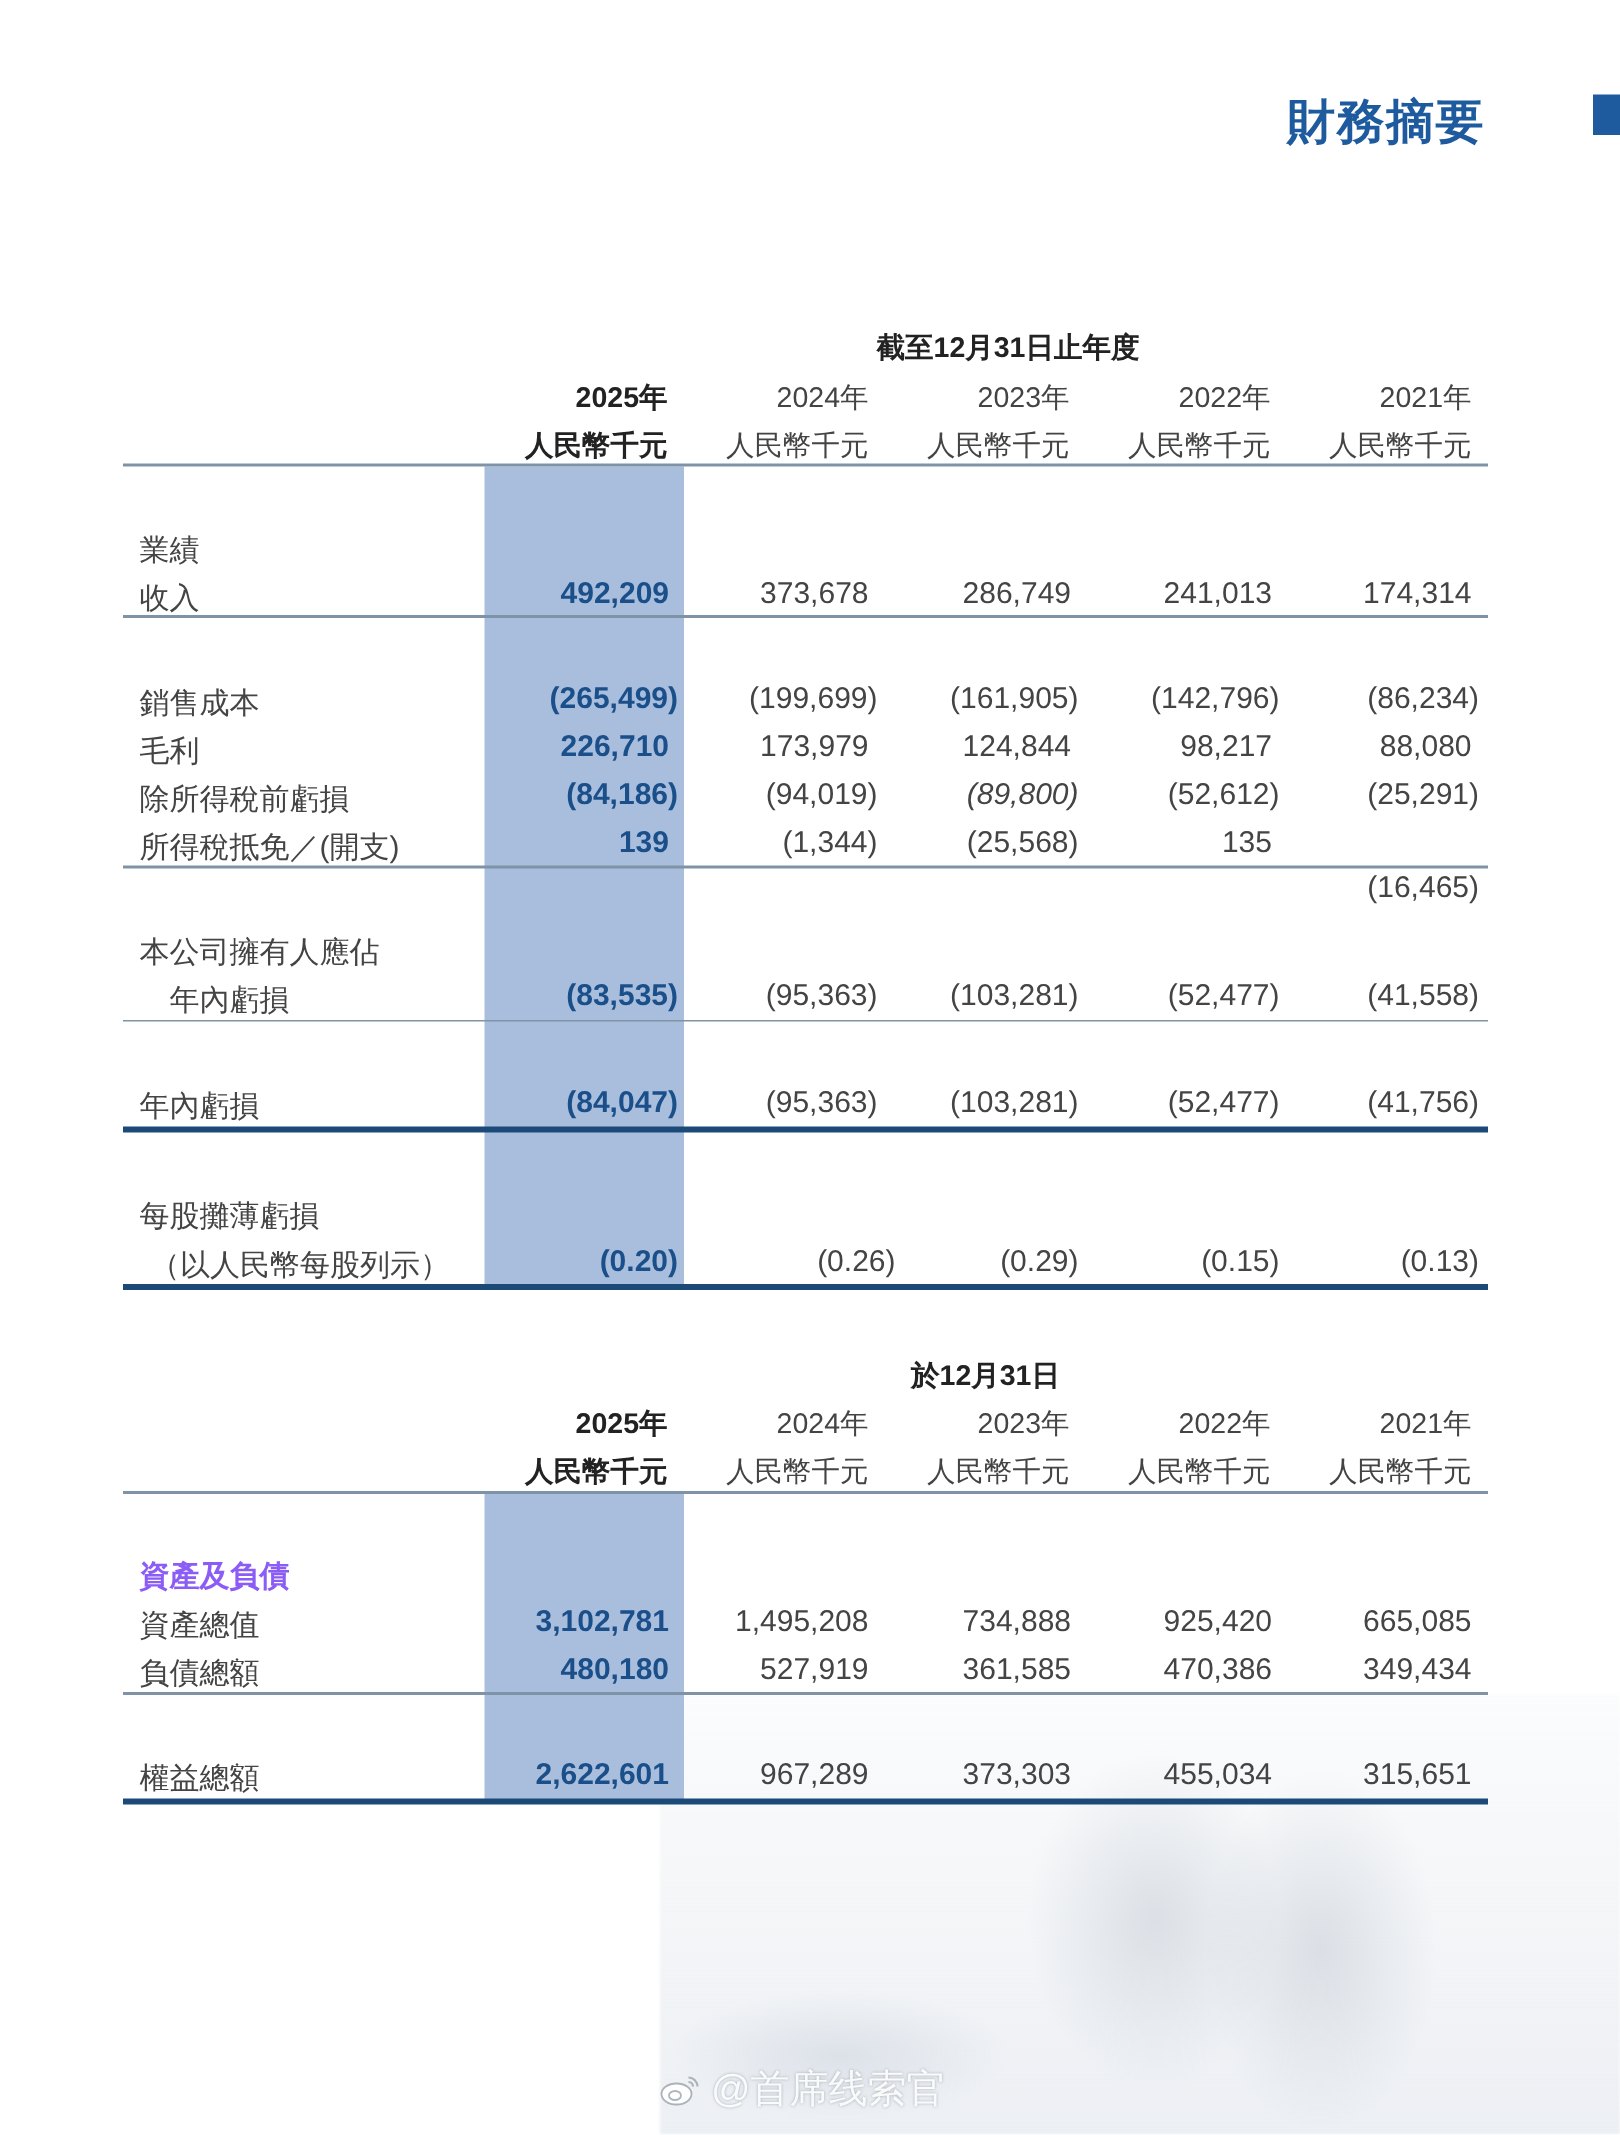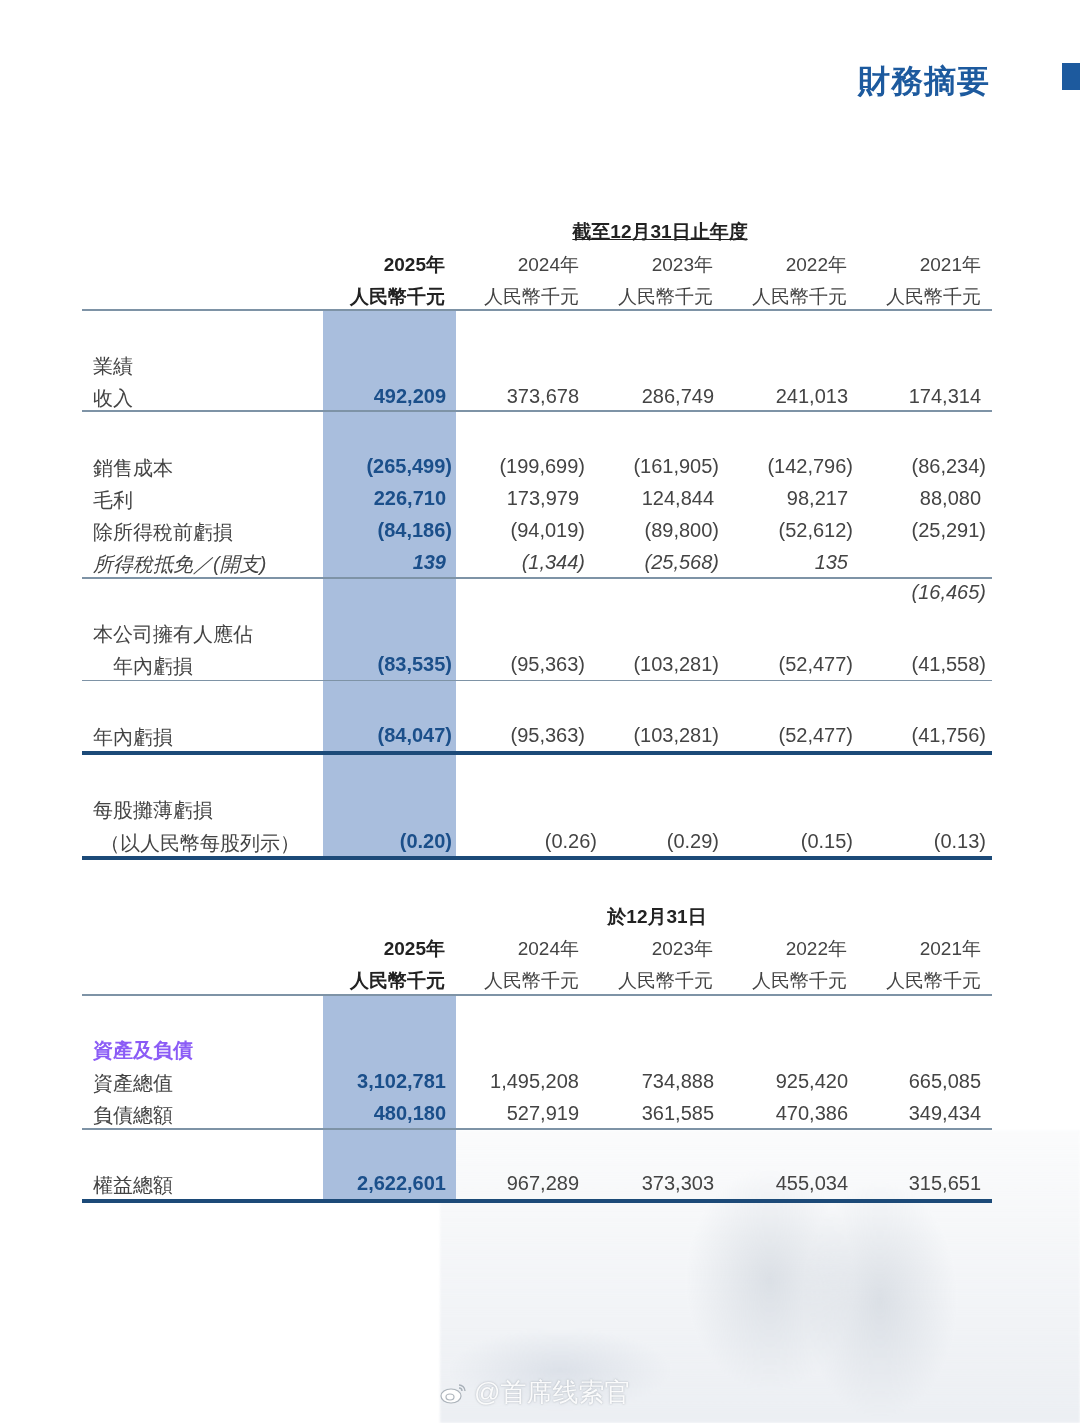--- a/index.html
+++ b/index.html
@@ -62,21 +62,21 @@
 <body>
 
 <div class="bg-photo"></div>
 
 <div class="title">財務摘要</div>
 <div class="title-tab"></div>
 
 <div class="hl-col" style="top:311px;height:547px;"></div>
 <div class="hl-col" style="top:996px;height:205px;"></div>
 
-<div class="section-caption" style="left:460px;width:400px;top:219px;text-decoration:underline;">截至12月31日止年度</div>
+<div class="section-caption" style="left:472px;width:400px;top:219px;">截至12月31日止年度</div>
 
 <div>
   <div class="hdr bold" style="left:315px;top:252px;">2025年</div>
   <div class="hdr bold" style="left:315px;top:284px;">人民幣千元</div>
   <div class="hdr" style="left:449px;top:252px;">2024年</div>
   <div class="hdr" style="left:449px;top:284px;">人民幣千元</div>
   <div class="hdr" style="left:583px;top:252px;">2023年</div>
   <div class="hdr" style="left:583px;top:284px;">人民幣千元</div>
   <div class="hdr" style="left:717px;top:252px;">2022年</div>
   <div class="hdr" style="left:717px;top:284px;">人民幣千元</div>
@@ -111,26 +111,26 @@
   <div class="val" style="left:439px;">173,979</div>
   <div class="val" style="left:574px;">124,844</div>
   <div class="val" style="left:708px;">98,217</div>
   <div class="val" style="left:841px;">88,080</div>
 </div>
 
 <div class="row" style="top:519px;">
   <div class="label">除所得稅前虧損</div>
   <div class="val cur" style="left:312px;">(84,186)</div>
   <div class="val" style="left:445px;">(94,019)</div>
-  <div class="val" style="left:579px;">(89,800)</div>
+  <div class="val" style="left:579px;font-style:italic;">(89,800)</div>
   <div class="val" style="left:713px;">(52,612)</div>
   <div class="val" style="left:846px;">(25,291)</div>
 </div>
 
-<div class="row" style="top:551px;font-style:italic;">
+<div class="row" style="top:551px;">
   <div class="label">所得稅抵免／(開支)</div>
   <div class="val cur" style="left:306px;">139</div>
   <div class="val" style="left:445px;">(1,344)</div>
   <div class="val" style="left:579px;">(25,568)</div>
   <div class="val" style="left:708px;">135</div>
   <div class="val" style="left:846px;margin-top:30px;">(16,465)</div>
 </div>
 <div class="rule thin" style="top:577px;"></div>
 
 <div class="label" style="top:621px;">本公司擁有人應佔</div>

